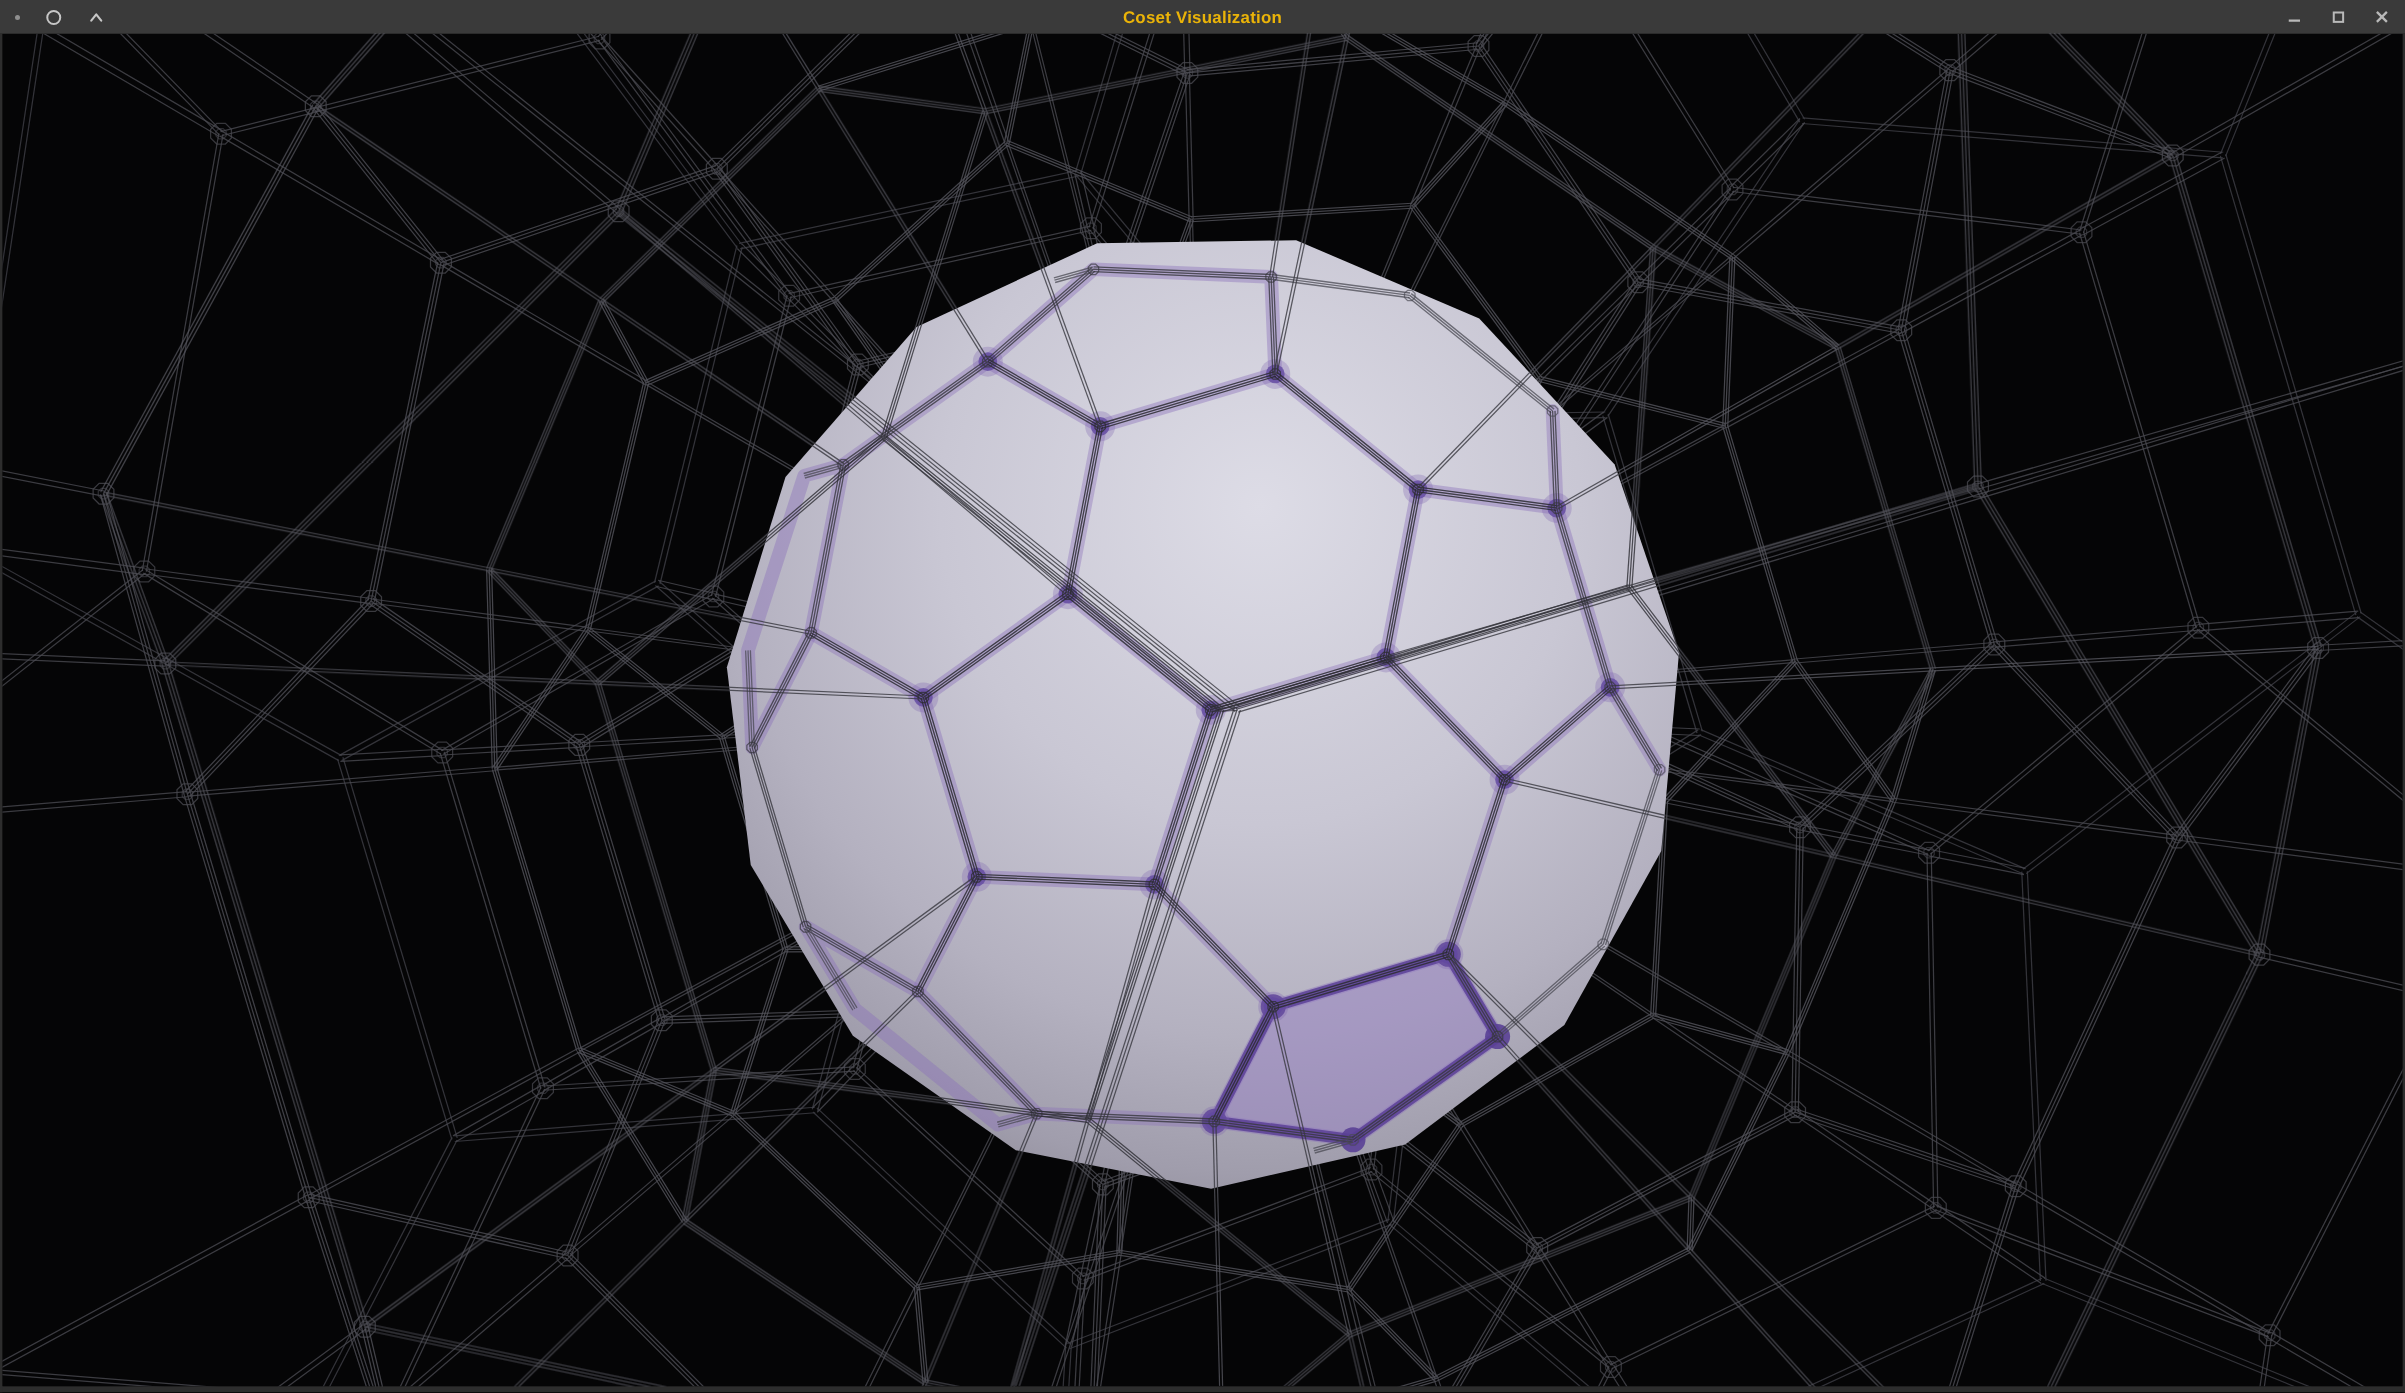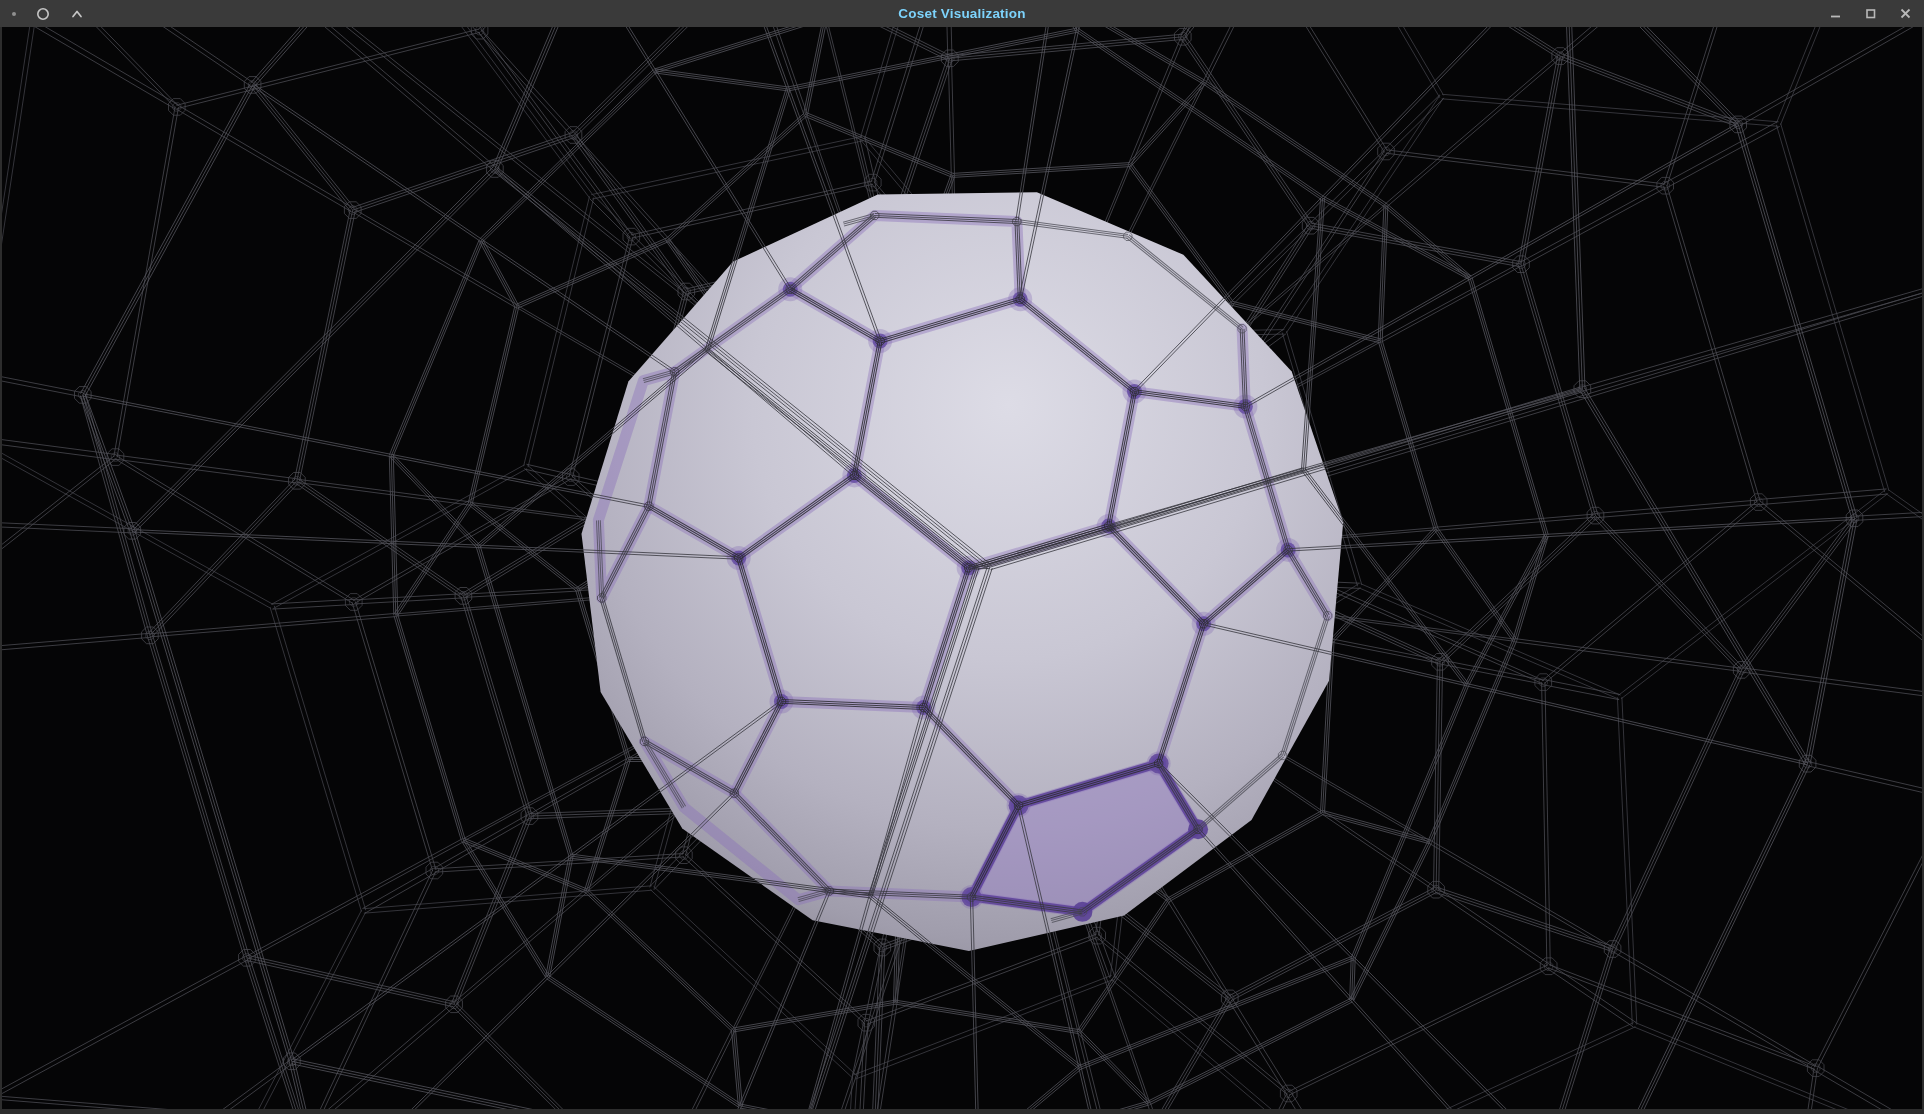--- a/index.html
+++ b/index.html
@@ -2,21 +2,21 @@
 <html><head>
 <meta charset="utf-8">
 <style>
   html,body{margin:0;padding:0;background:#000;}
   body{width:1924px;height:1114px;overflow:hidden;font-family:"Liberation Sans",sans-serif;position:relative;}
   .titlebar{position:absolute;top:0;left:0;width:1924px;height:27px;background:#3a3a3a;z-index:5;}
   .tb-left{position:absolute;left:10px;top:0;height:27px;display:flex;align-items:center;}
   .tb-dot{width:4px;height:4px;border-radius:50%;background:#8f8f8f;margin-left:2px;}
   .tb-ic{display:block;margin-left:20px;}
   .tb-title{position:absolute;left:0;right:0;top:0;height:42px;line-height:27px;text-align:center;
-            font-size:13.5px;font-weight:700;color:#7dd3fc;letter-spacing:.2px;}
+            font-size:13.5px;font-weight:700;color:#eab308;letter-spacing:.2px;}
   .tb-right{position:absolute;right:12px;top:0;height:27px;display:flex;align-items:center;}
   .tb-ctl{display:block;margin-left:22px;cursor:default;}
   .viewport{position:absolute;top:27px;left:0;width:1920px;height:1082px;background:#050506;
             border-left:2px solid #2d2d2d;border-right:2px solid #2d2d2d;border-bottom:5px solid #2d2d2d;}
   svg{display:block;}
 </style>
 </head>
 <body>
 
 <div class="titlebar">

